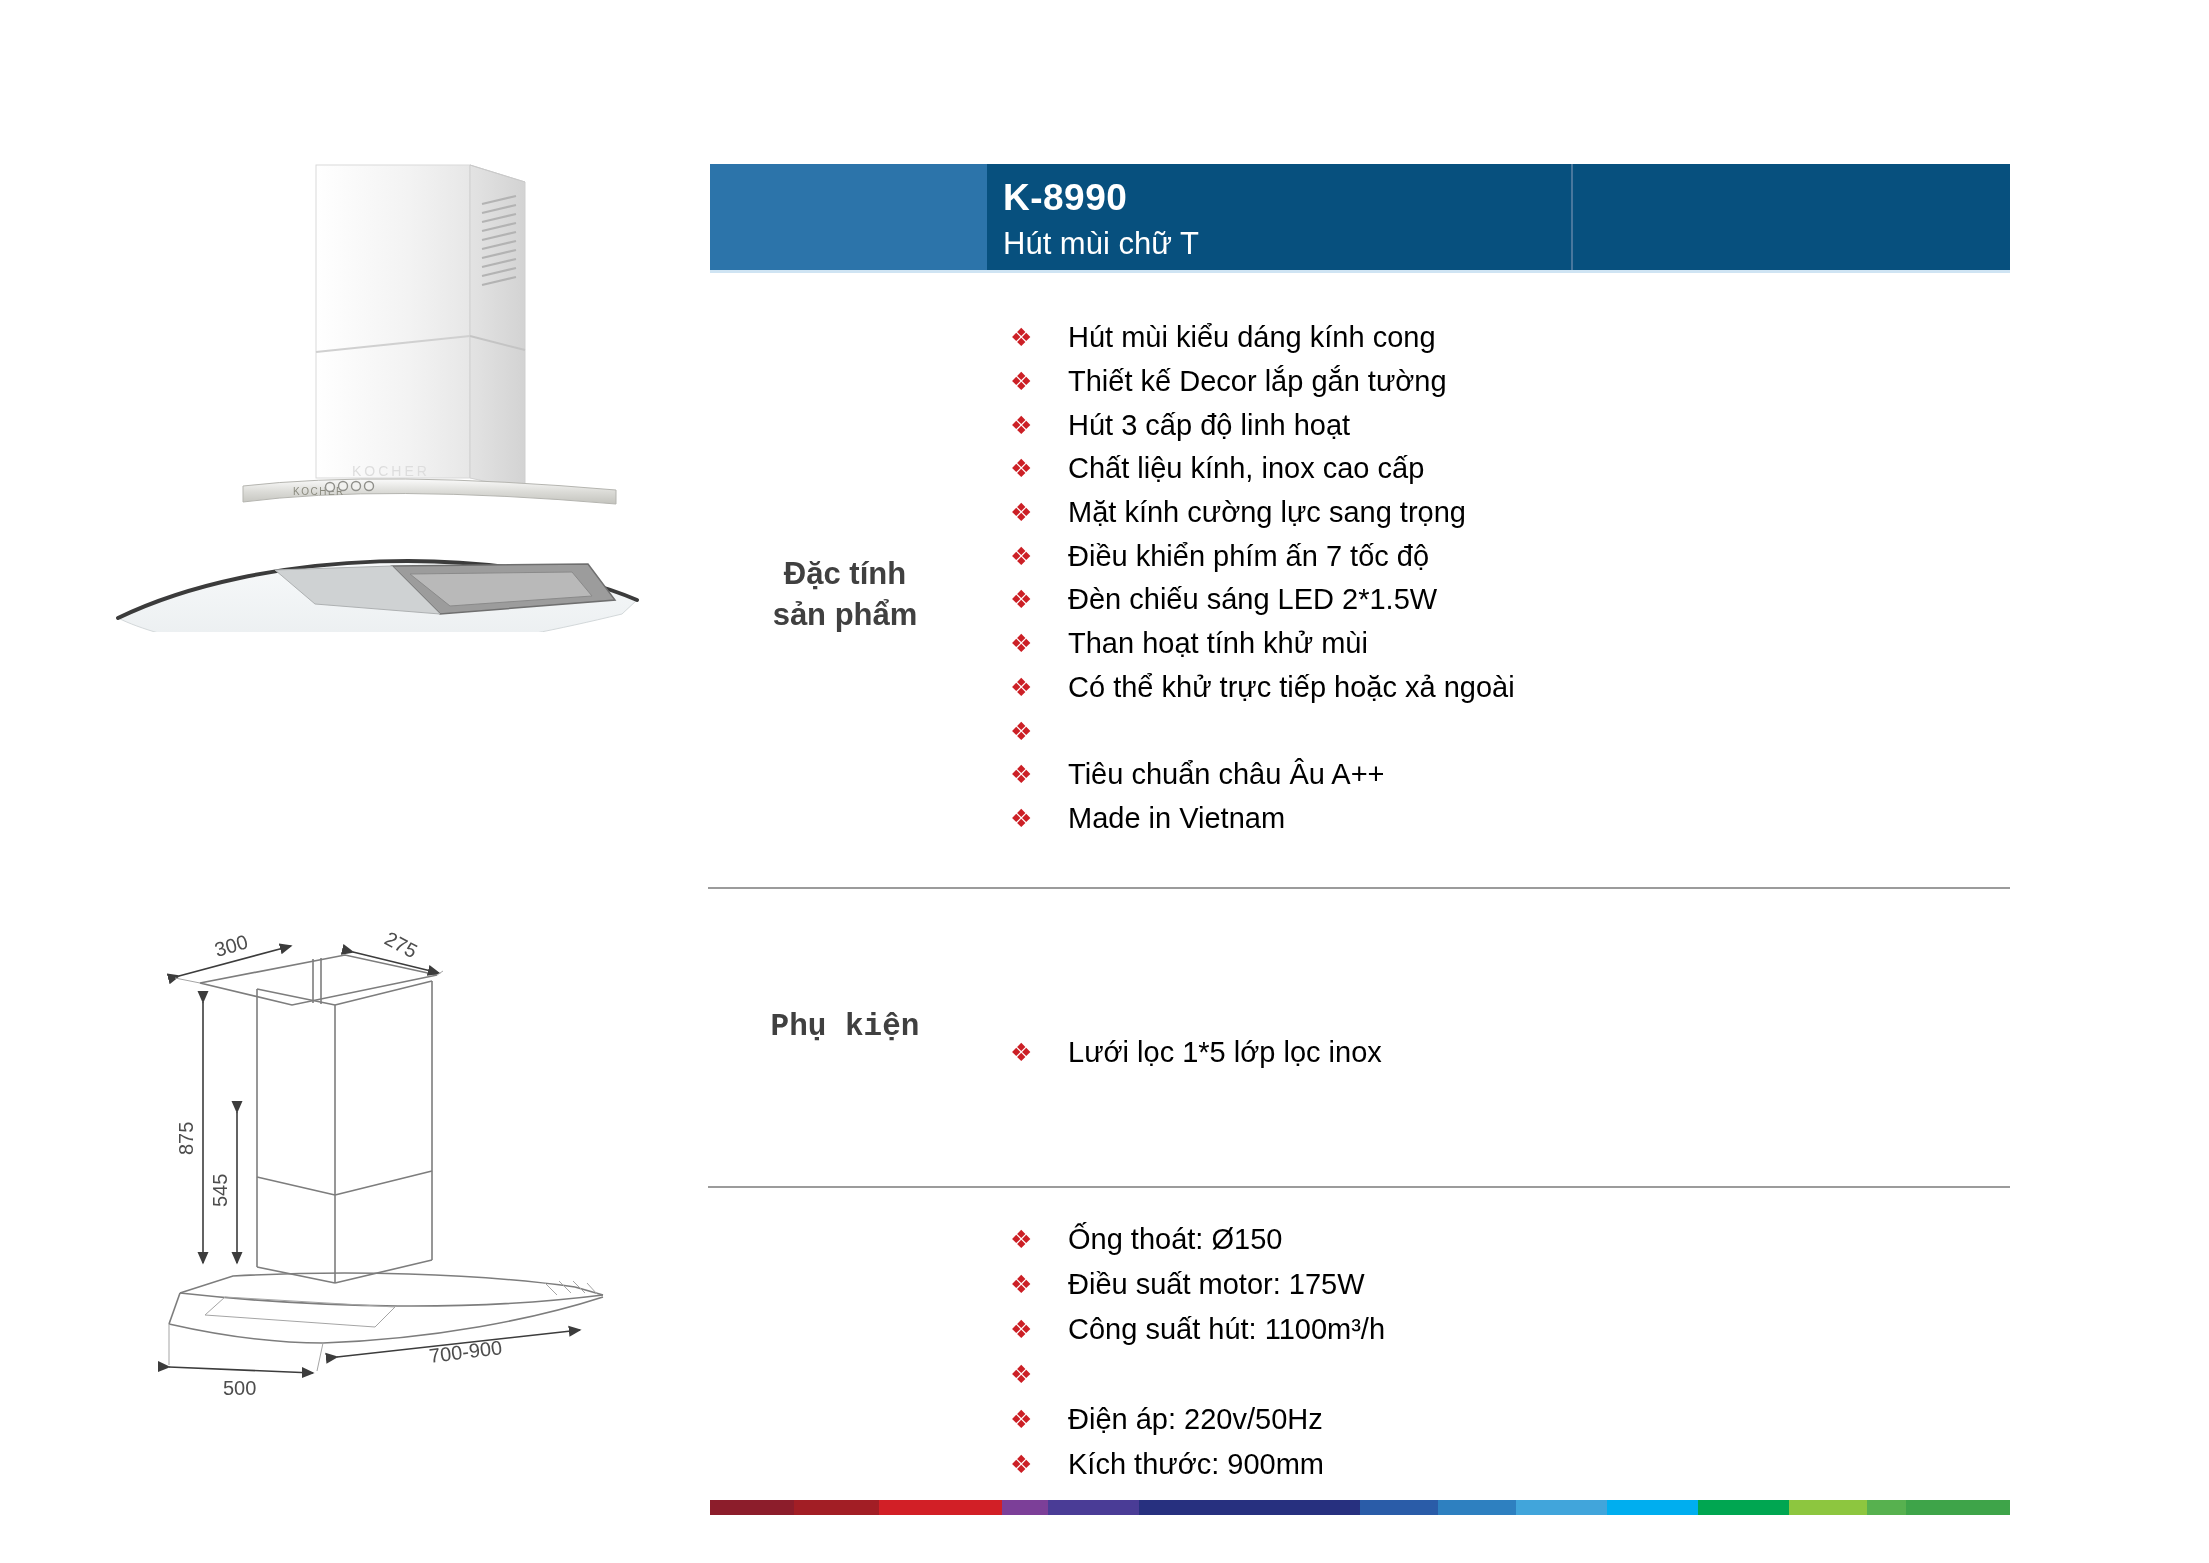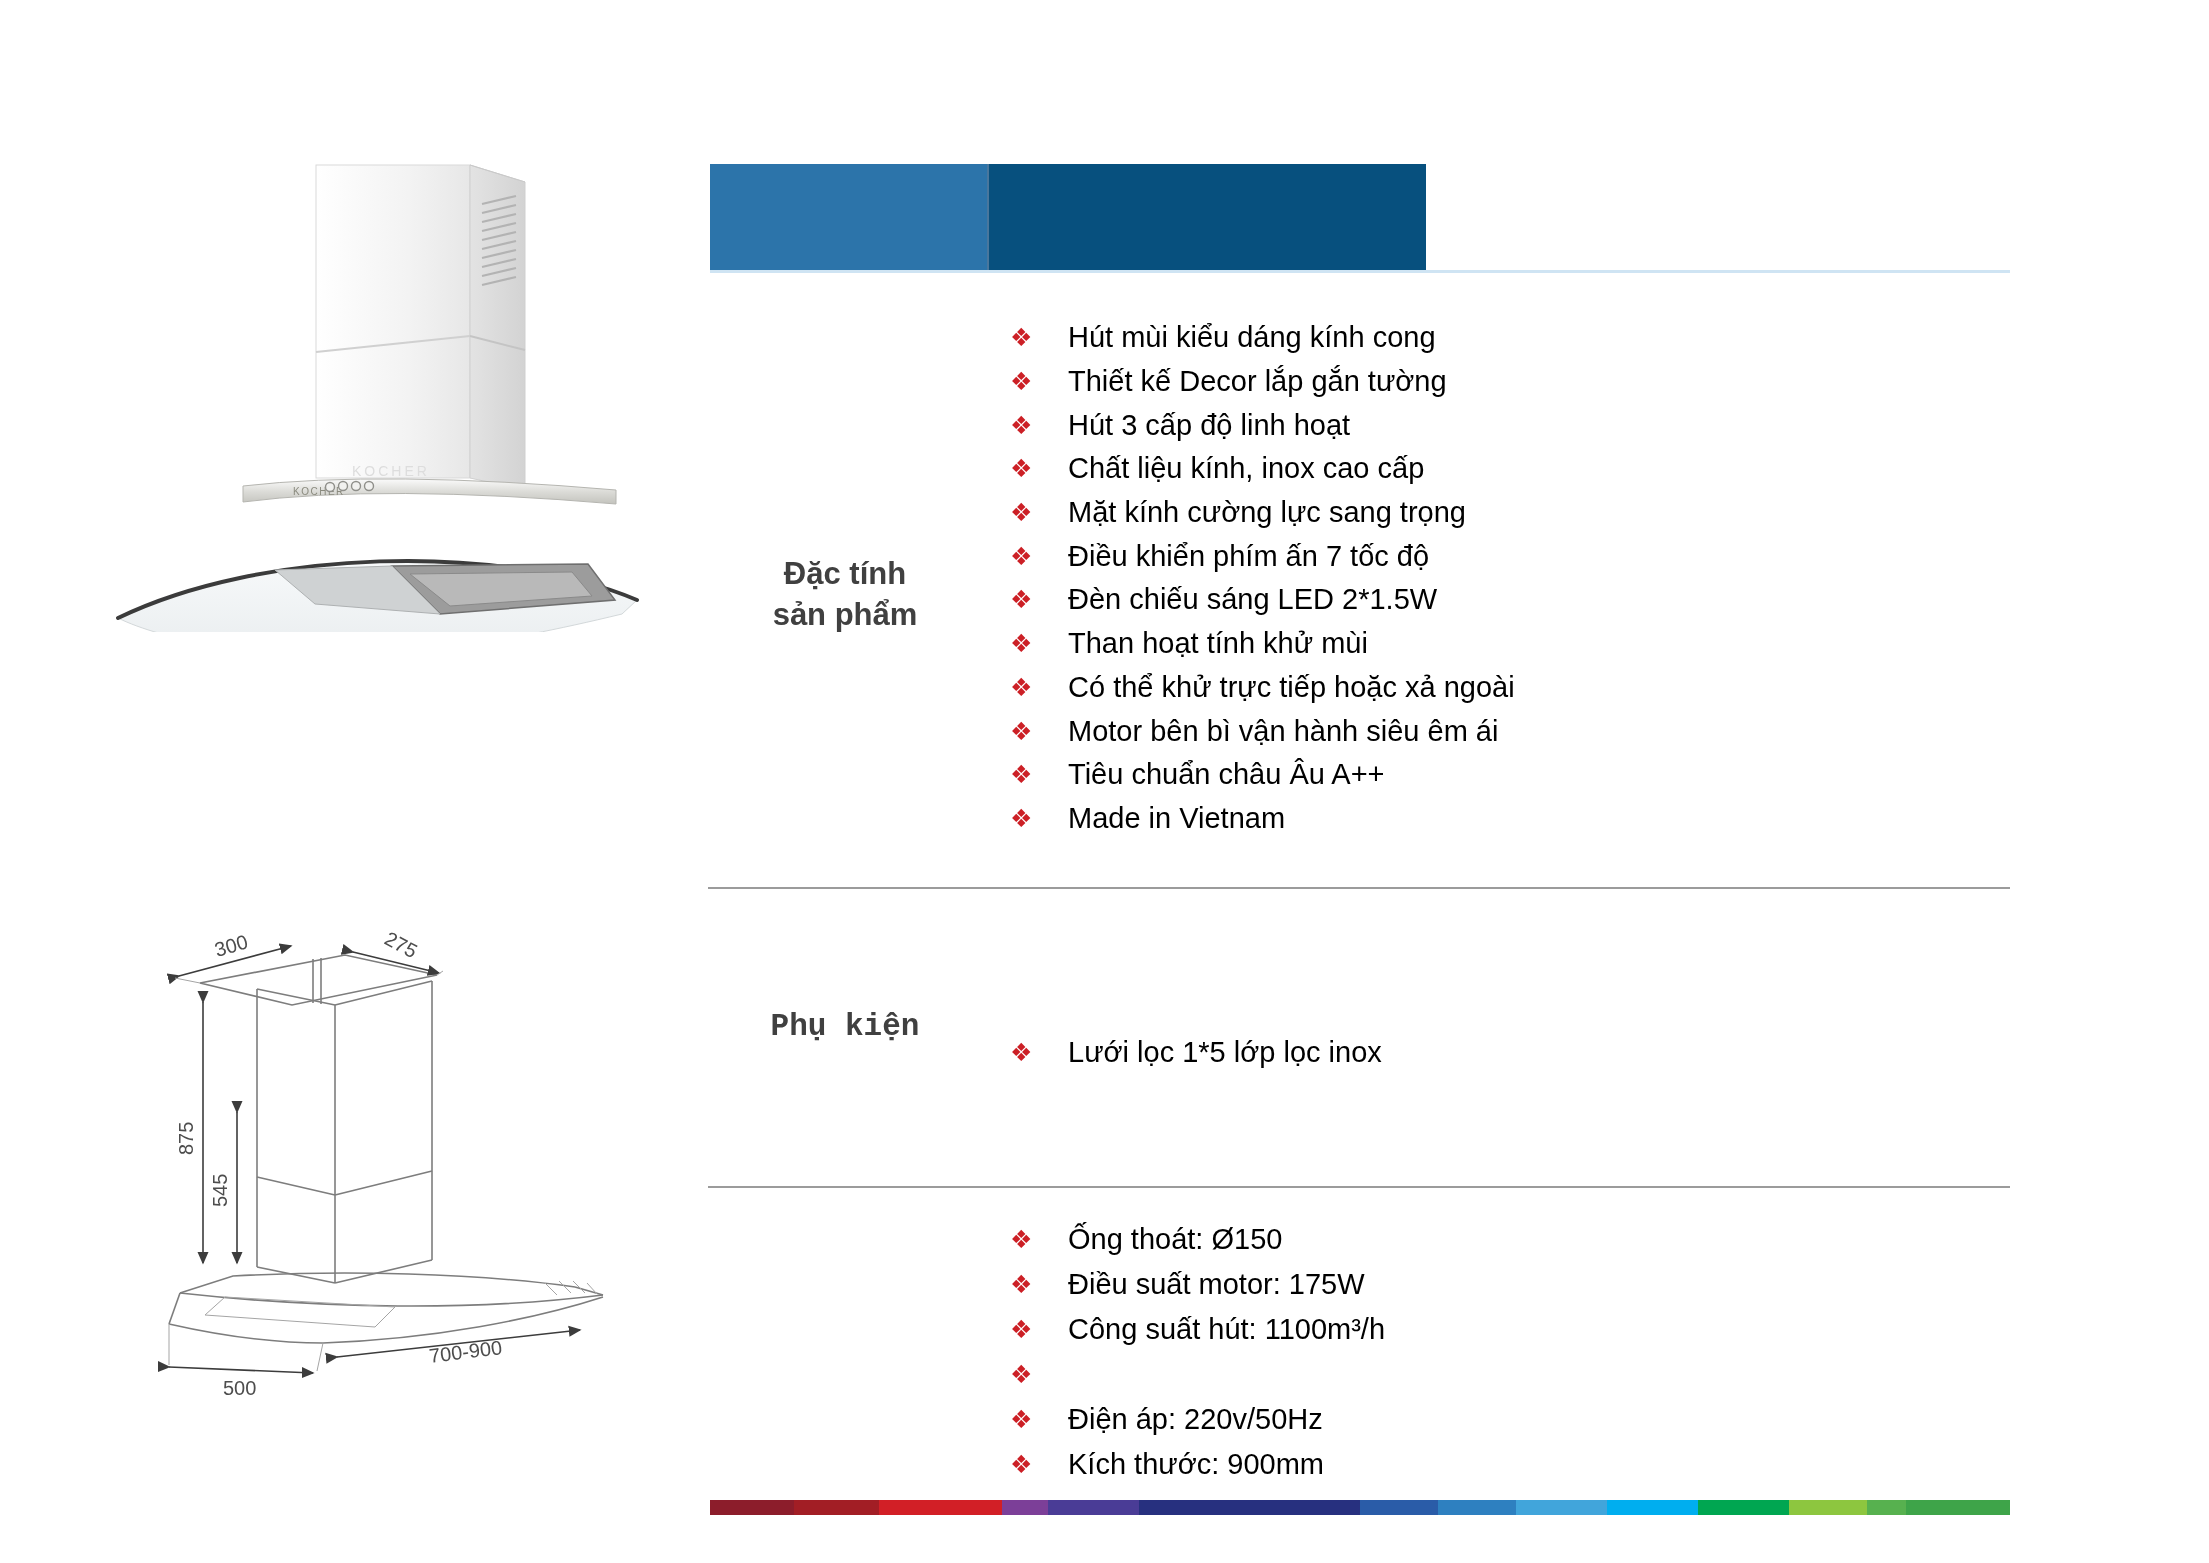--- a/index.html
+++ b/index.html
@@ -115,20 +115,24 @@
       <path d="M 8,466 C 150,397 390,390 527,448" fill="none" stroke="#3b3b3b" stroke-width="4" stroke-linecap="round"></path>
 
       <polygon points="282,414 478,412 505,448 330,462" fill="#9c9c9c" stroke="#6f6f6f" stroke-width="1.5"></polygon>
       <polygon points="300,422 462,420 482,444 340,454" fill="#b9b9b9" stroke="#8a8a8a" stroke-width="1"></polygon>
       <polygon points="165,418 282,414 330,462 205,452" fill="#cfd2d3" stroke="#aeb1b2" stroke-width="1"></polygon>
     </g>
   </svg>
 
   <div class="header">
     <div class="header-left"></div>
+    <div class="header-main">
+      <div class="header-title">K-8990</div>
+      <div class="header-sub">Hút mùi chữ T</div>
+    </div>
     <div class="header-right"></div>
   </div>
 
   <div class="sec-label features">
     <div>Đặc tính</div>
     <div>sản phẩm</div>
   </div>
   <div class="sec-label accessories">
     <div>Phụ kiện</div>
   </div>
@@ -175,21 +179,20 @@
         <span class="li-text">Than hoạt tính khử mùi</span>
       </div>
 
       <div class="li-row">
         <span class="bullet">❖</span>
         <span class="li-text">Có thể khử trực tiếp hoặc xả ngoài</span>
       </div>
 
       <div class="li-row">
         <span class="bullet">❖</span>
-        <span class="li-text">Motor bên bì vận hành siêu êm ái</span>
       </div>
 
       <div class="li-row">
         <span class="bullet">❖</span>
         <span class="li-text">Tiêu chuẩn châu Âu A++</span>
       </div>
 
       <div class="li-row bold">
         <span class="bullet">❖</span>
         <span class="li-text">Made in Vietnam</span>

